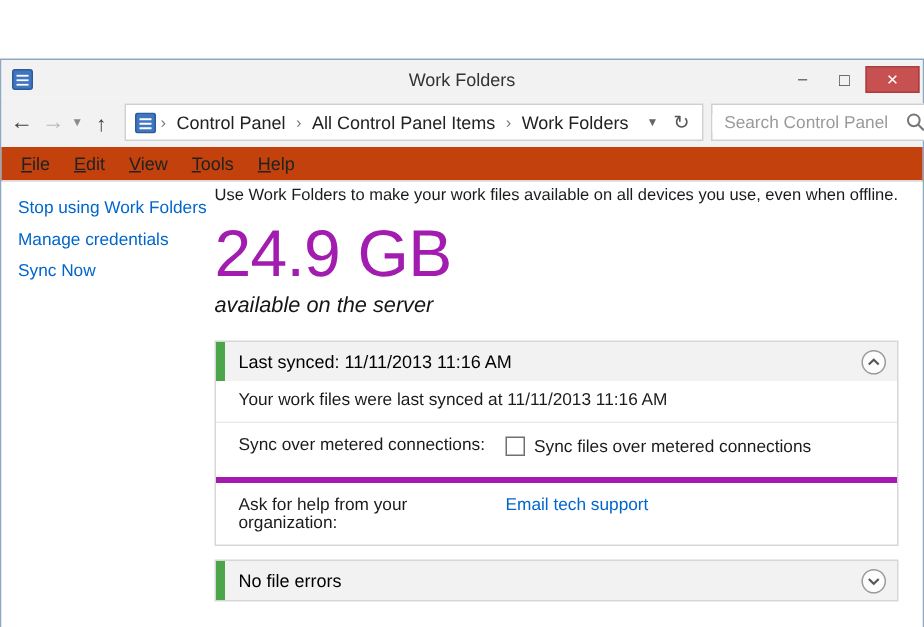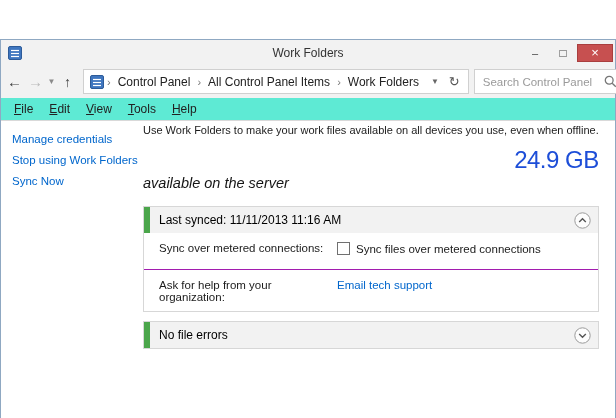--- a/index.html
+++ b/index.html
@@ -37,47 +37,47 @@
   .addr-drop { border:0; background:transparent; padding:0 6px; color:#666; font-size:8px; }
   .addr-refresh { border:0; background:transparent; padding:0 8px 0 4px; color:#555; font-size:13px; }
   .search { width:150px; height:25px; background:#fff; border:1px solid #d0d0d0;
             display:flex; align-items:center; }
   .search input { flex:1; min-width:0; border:0; outline:0; padding:0 4px 0 8px;
                   font:11.5px "Liberation Sans","DejaVu Sans",sans-serif; color:#333; }
   .search input::placeholder { color:#9a9a9a; }
   .search .mag { margin-right:6px; display:flex; }
 
   
-  .menubar { height:23px; background:#5eead4; display:flex; align-items:center;
+  .menubar { height:23px; background:#c2410c; display:flex; align-items:center;
              padding-left:5px; border-bottom:1px solid #d9d9d9; font-size:12px; color:#222;
              flex:0 0 auto; }
   .menu-item { padding:3px 8px; }
   .menu-item::first-letter { text-decoration:underline; }
 
   
   .content { flex:1; display:flex; background:#fff; }
   .sidebar { width:140px; flex:0 0 auto; padding:12px 6px 0 11px; font-size:11.5px; white-space:nowrap; }
   .sidebar .home { color:#1e3a6e; margin-bottom:20px; }
   .sidebar .task { color:#0066cc; margin-bottom:9px; cursor:pointer; }
 
   .main { flex:1; padding:3px 46px 0 2px; }
   .page-title { color:#0066cc; font-size:15px; font-weight:400; margin:3px 0 9px; }
   .page-desc { font-size:11px; color:#1b1b1b; margin-bottom:11px; white-space:nowrap; }
-  .gb { font-size:24px; font-weight:300; color:#1d4ed8; line-height:1.05; letter-spacing:-0.5px;text-align:right; }
+  .gb { font-size:44px; font-weight:300; color:#a21caf; line-height:1.05; letter-spacing:-0.5px; }
   .gb-label { font-size:14.5px; color:#151515; margin:3px 0 15px;font-style:italic; }
 
   .section { border:1px solid #d7d7d7; margin-bottom:9px; background:#fff; }
   .section-header { display:flex; align-items:center; height:26px; background:#f2f2f2;
                     border-left:6px solid #4ba64b; cursor:pointer; }
   .hdr-text { margin-left:9px; font-size:12px; color:#000000; }
   .chev { margin-left:auto; margin-right:7px; display:flex; }
 
   .section-body { font-size:11.5px; color:#1b1b1b; }
   .row-status { padding:7px 10px 8px 15px; border-bottom:1px solid #ebebeb; }
-  .row-cols { display:flex; padding:9px 10px 8px 15px; border-bottom:1px solid #a21caf; }
+  .row-cols { display:flex; padding:9px 10px 8px 15px; border-bottom:4px solid #a21caf; }
   .row-cols.last { border-bottom:0; }
   .col-label { width:178px; flex:0 0 auto; }
   .checkbox-row { display:flex; align-items:center; margin-bottom:6px; }
   .checkbox-row.last { margin-bottom:0; }
   .checkbox { width:13px; height:13px; border:1px solid #707070; background:#fff;
               margin-right:6px; flex:0 0 auto; }
   .checkbox.disabled { border-color:#c0c0c0; background:#f4f4f4; }
   .cb-label.disabled { color:#9f9f9f; }
   .link { color:#0066cc; cursor:pointer; }
 </style>
@@ -144,41 +144,42 @@
     <span class="menu-item">File</span>
     <span class="menu-item">Edit</span>
     <span class="menu-item">View</span>
     <span class="menu-item">Tools</span>
     <span class="menu-item">Help</span>
   </div>
 
   <div class="content">
 
     <div class="sidebar">
+      <div class="task">Stop using Work Folders</div>
       <div class="task">Manage credentials</div>
-      <div class="task">Stop using Work Folders</div>
       <div class="task">Sync Now</div>
     </div>
 
     <div class="main">
       <div class="page-desc">Use Work Folders to make your work files available on all devices you use, even when offline.</div>
       <div class="gb">24.9 GB</div>
       <div class="gb-label">available on the server</div>
 
       <div class="section">
         <div class="section-header">
           <span class="hdr-text">Last synced: 11/11/2013 11:16 AM</span>
           <span class="chev">
             <svg width="17" height="17" viewBox="0 0 17 17">
               <circle cx="8.5" cy="8.5" r="7.7" fill="#fdfdfd" stroke="#9b9b9b"></circle>
               <polyline points="5.2,10 8.5,6.8 11.8,10" fill="none" stroke="#555" stroke-width="1.4"></polyline>
             </svg>
           </span>
         </div>
         <div class="section-body">
+          <div class="row-status">Your work files were last synced at 11/11/2013 11:16 AM</div>
           <div class="row-cols">
             <div class="col-label">Sync over metered connections:</div>
             <div class="col-value">
               <div class="checkbox-row">
                 <span class="checkbox"></span>
                 <span class="cb-label">Sync files over metered connections</span>
               </div>
             </div>
           </div>
           <div class="row-cols last">

